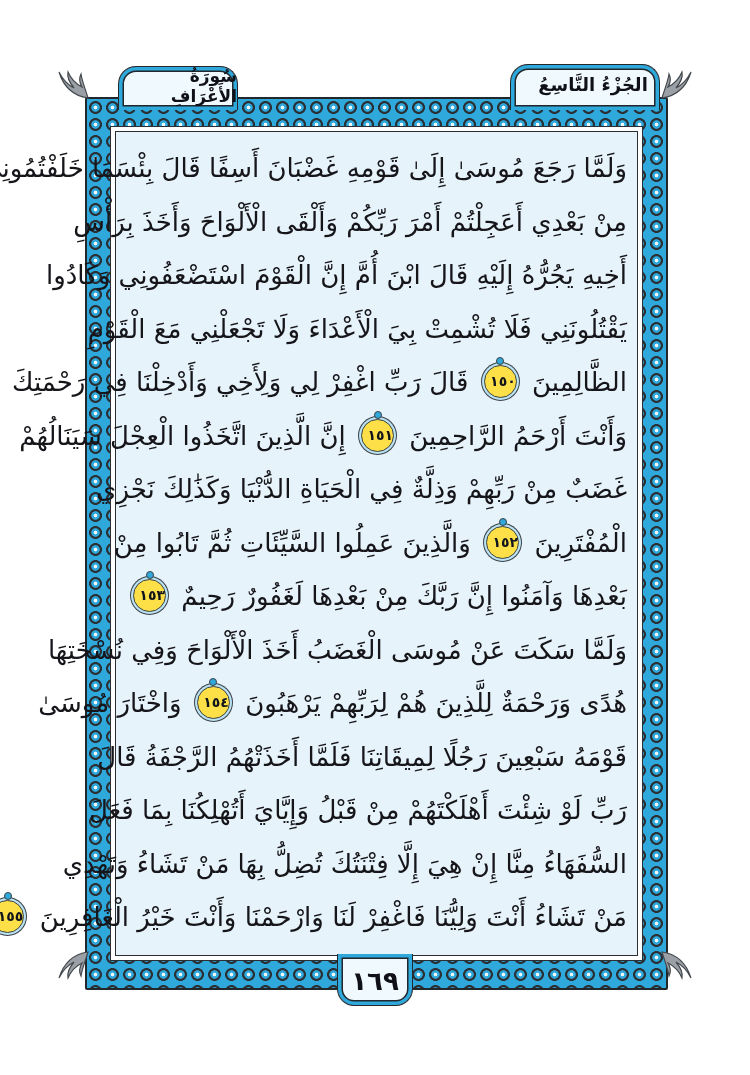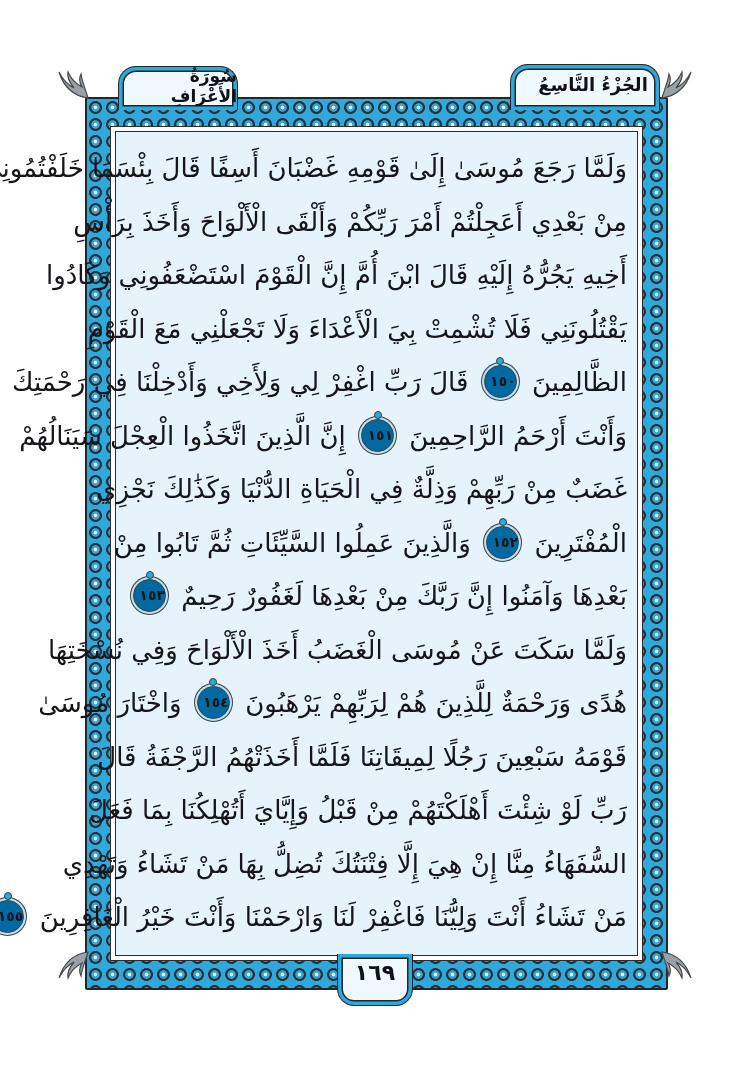--- a/index.html
+++ b/index.html
@@ -35,21 +35,21 @@
     direction:rtl;unicode-bidi:embed;
     height:52px;line-height:52px;white-space:nowrap;
     text-align:justify;text-align-last:justify;-moz-text-align-last:justify;
     font-size:26px;color:#15151a;letter-spacing:0;
   }
   .qline .txt{font-family:"DejaVu Sans",sans-serif;}
 
   
   .ayah{
     display:inline-block;width:33px;height:33px;border-radius:50%;
-    background:#0369a1;border:1px solid #3c4146;box-sizing:border-box;
+    background:#fde047;border:1px solid #3c4146;box-sizing:border-box;
     box-shadow:0 0 0 2px #b9e2f5,0 0 0 3px #3c4146;
     position:relative;vertical-align:middle;margin:0 7px 4px 7px;
     text-align:center;
   }
   .ayah::before{
     content:"";position:absolute;top:-9px;left:50%;transform:translateX(-50%);
     width:6px;height:6px;border-radius:50%;background:#2fa8dc;border:1px solid #3c4146;
   }
   .ayah .num{display:block;font-size:14px;font-weight:700;line-height:30px;color:#10141c;}
 
@@ -62,21 +62,21 @@
     direction:rtl;font-weight:700;color:#101018;
   }
   .tab-top{border-radius:18px 18px 0 0;border-bottom:none;}
   .tab-surah{left:118px;top:66px;width:120px;height:44px;font-size:17px;padding-bottom:6px;}
   .tab-juz{left:510px;top:64px;width:150px;height:46px;font-size:18px;padding-bottom:6px;padding-left:16px;}
 
   
   .tab-page{
     left:337px;top:954px;width:76px;height:52px;
     border-radius:0 0 17px 17px;border-top:none;
-    font-size:22px;padding-top:6px;align-items:flex-start;
+    font-size:26px;padding-top:12px;align-items:flex-start;
   }
 
   
   .corner{position:absolute;width:34px;height:34px;z-index:1;}
   .c-tl{left:56px;top:68px;}
   .c-tr{left:660px;top:68px;transform:scaleX(-1);}
   .c-bl{left:56px;top:948px;transform:scaleY(-1);}
   .c-br{left:660px;top:948px;transform:scale(-1,-1);}
 </style>
 </head>

